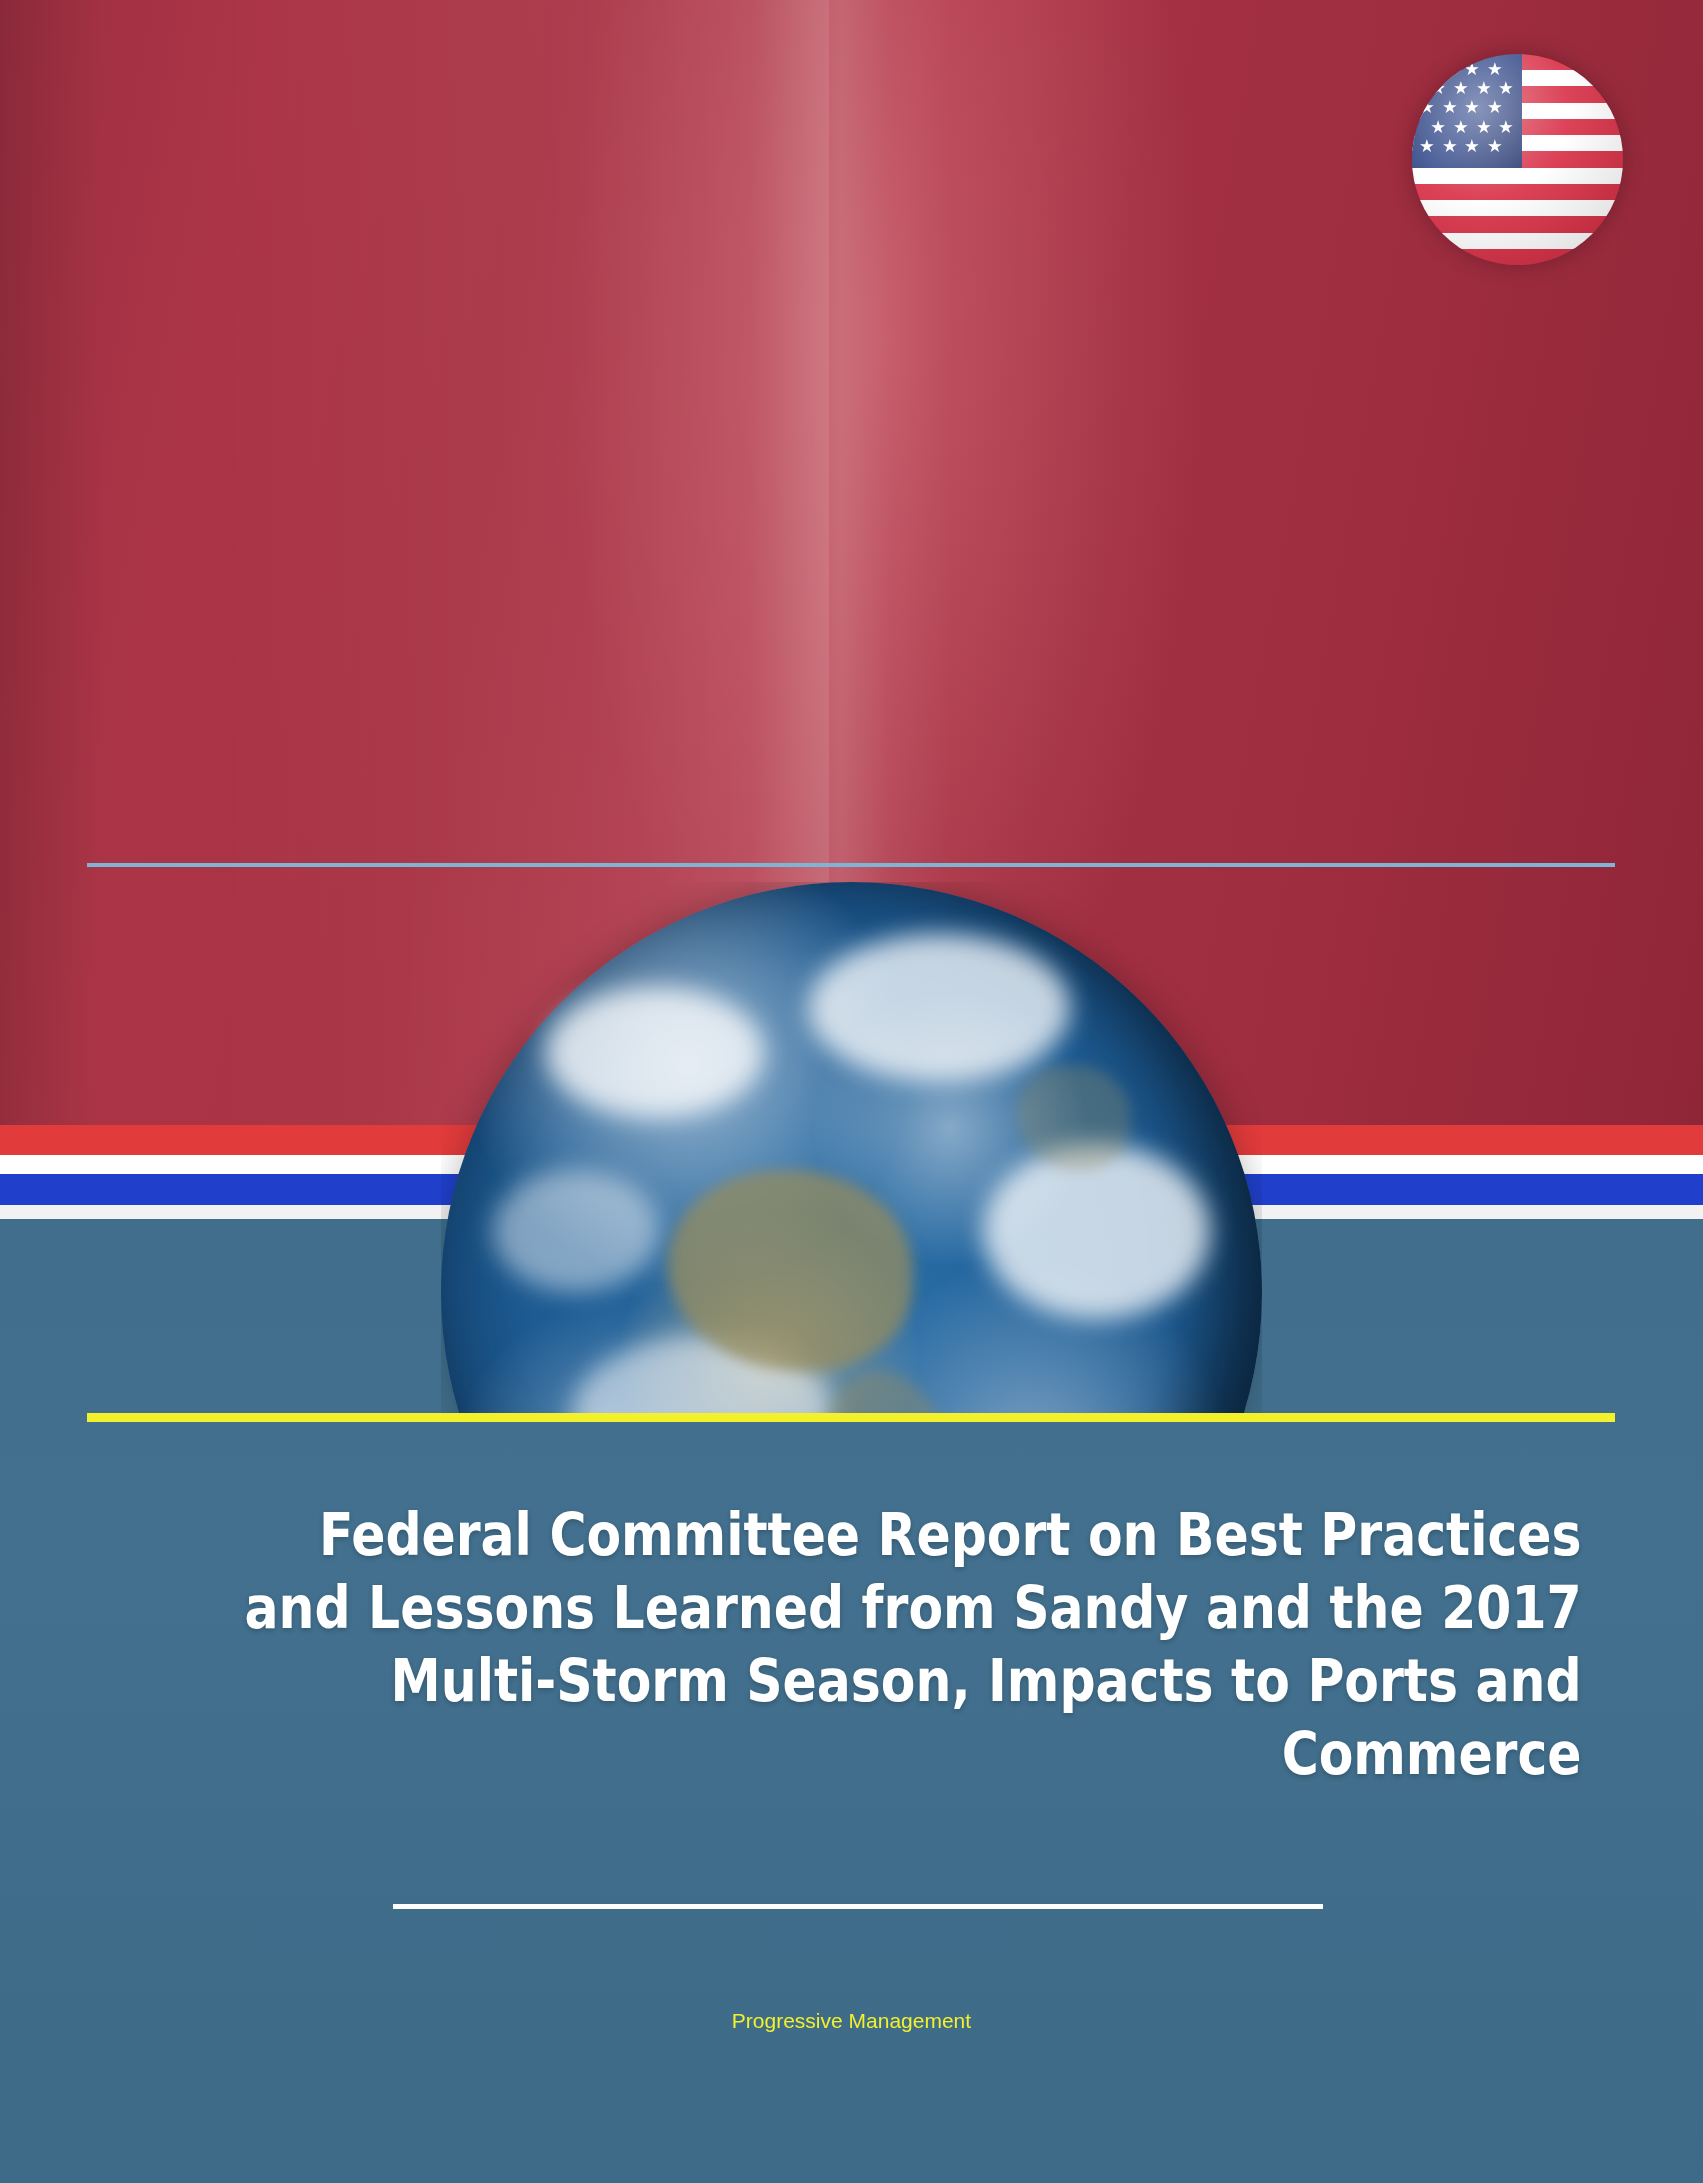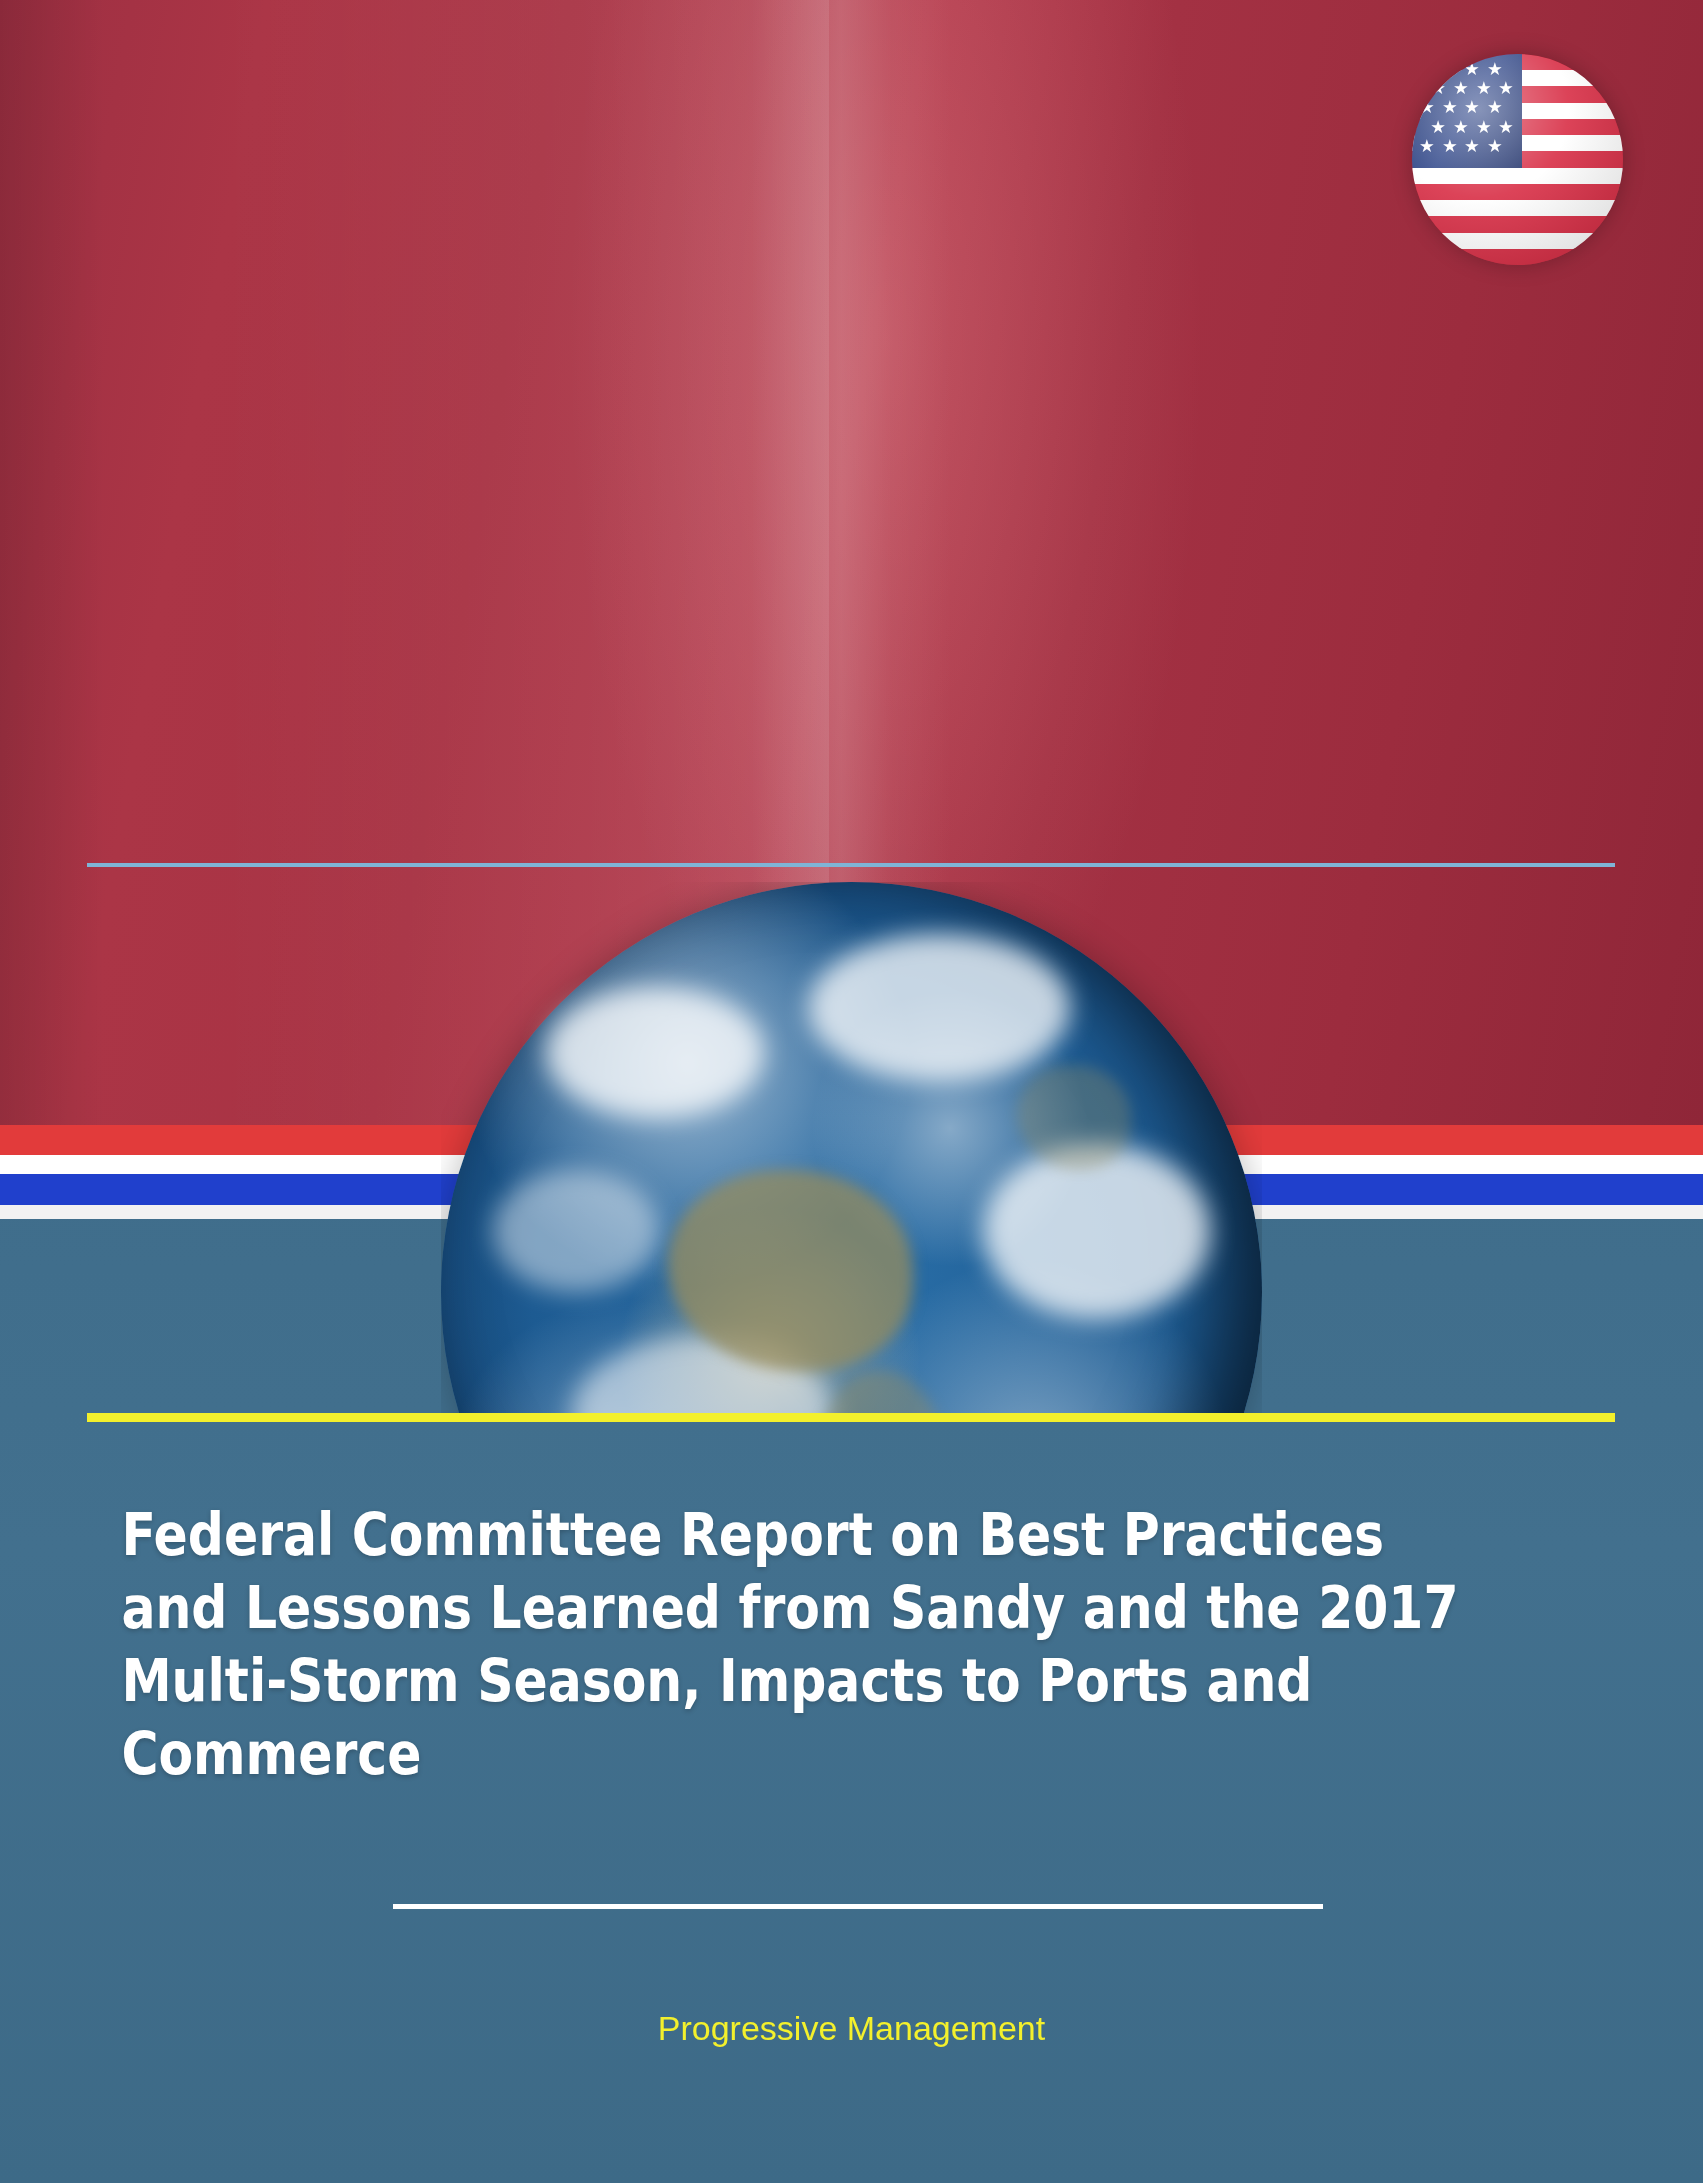--- a/index.html
+++ b/index.html
@@ -111,41 +111,41 @@
   }
   .land {
     position:absolute; border-radius:48% 52% 44% 56%;
     background:rgba(150,140,95,0.75);
     filter:blur(7px);
   }
 
   
   .subtitle-block {
     position:absolute; left:0; top:1498px; width:1703px;
-    text-align:left; padding:0 83px;
+    text-align:right; padding:0 83px;
   }
   .subtitle-block .sline {
     color:#ffffff;
     font-family:"DejaVu Sans Condensed","Liberation Sans Narrow","Liberation Sans", sans-serif;
     font-weight:bold;
     font-size:59px;
     line-height:73px;
     letter-spacing:0px;
     text-shadow:0 1.7px 5.2px rgba(0,0,0,0.22);
     transform:scaleX(0.95);
   }
   .sub-rule {
     position:absolute; left:393px; top:1904px; width:930px; height:5.2px;
     background:#ffffff;
   }
   .publisher {
     position:absolute; left:0; top:2009px; width:1703px;
     text-align:center;
     color:#f3f02c;
-    font-size:34px;
+    font-size:21px;
     font-family:"Liberation Sans", sans-serif;
   }
 </style>
 </head>
 <body>
 
 <div class="cover">
 
   <div class="red-panel">
     <div class="red-vert-dark"></div>

